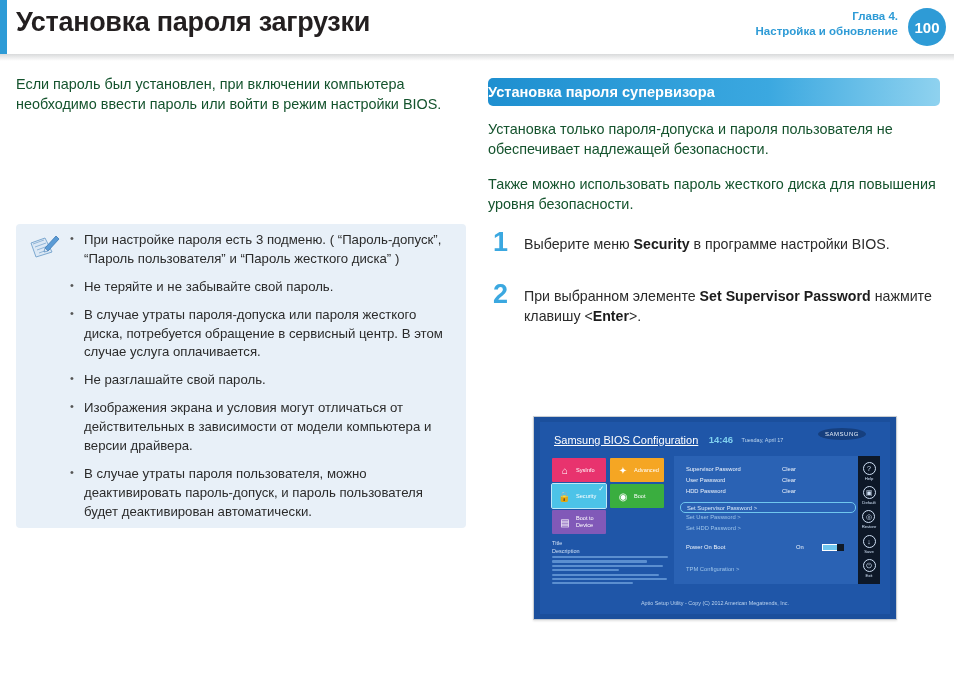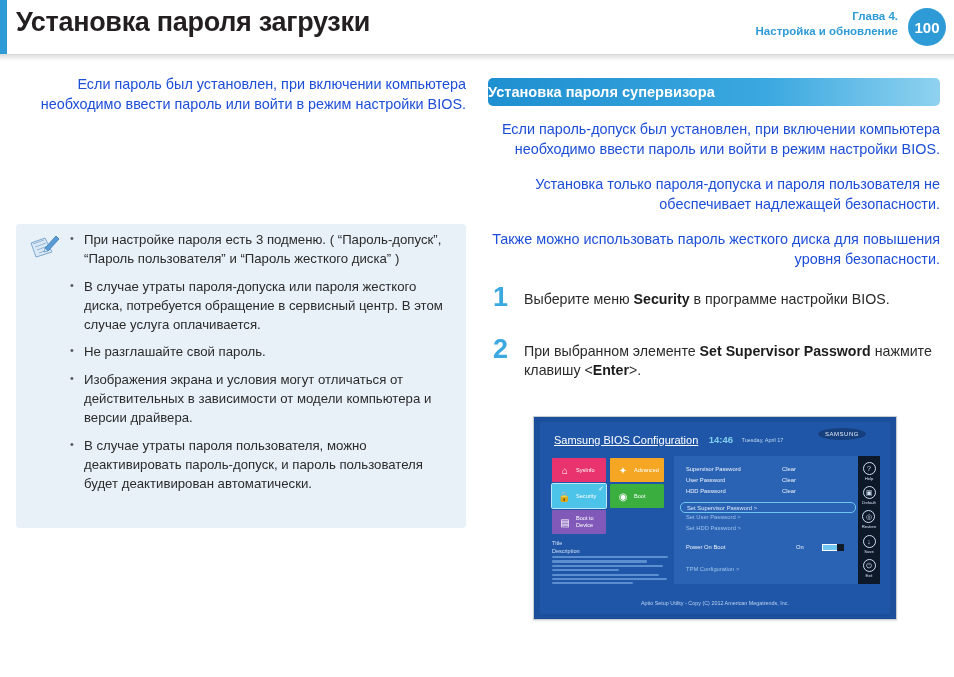--- a/index.html
+++ b/index.html
@@ -43,23 +43,22 @@
   .header-rule {
     position: absolute; left: 0; top: 54px; width: 954px; height: 7px;
     background: linear-gradient(to bottom, #d9dadb, #ffffff);
   }
 
   
   .col-left  { position: absolute; left: 16px;  top: 74px; width: 450px; }
   .col-right { position: absolute; left: 488px; top: 78px; width: 452px; }
 
   p.body {
-    font-size: 14.4px; line-height: 1.42; color: #1d4ed8;
+    font-size: 14.4px; line-height: 1.42; color: #14532d;
     margin-bottom: 14px;
-    text-align: right;
   }
 
   
   .note-box {
     position: absolute; left: 16px; top: 224px;
     width: 450px; height: 304px;
     background: #e8f0f8; border-radius: 4px;
   }
   .note-icon {
     position: absolute; left: 12px; top: 8px; width: 34px; height: 30px;
@@ -247,32 +246,32 @@
         <path d="M5 12 L16 8" stroke="#7da8cf" stroke-width="0.8"></path>
         <path d="M7 15 L18 11" stroke="#7da8cf" stroke-width="0.8"></path>
         <path d="M9 18 L20 14" stroke="#7da8cf" stroke-width="0.8"></path>
         <path d="M11 21 L22 17" stroke="#7da8cf" stroke-width="0.8"></path>
         <path d="M17 16 L28 4 L31 7 L20 19 Z" fill="#5b9bd5" stroke="#3c7ab5" stroke-width="0.8"></path>
         <path d="M17 16 L20 19 L16 20 Z" fill="#dfe9f3" stroke="#3c7ab5" stroke-width="0.6"></path>
       </svg>
     </div>
     <div class="note-list">
       <div class="note-item">При настройке пароля есть 3 подменю. ( “Пароль-допуск”, “Пароль пользователя” и “Пароль жесткого диска” )</div>
+      <div class="note-item">Не теряйте и не забывайте свой пароль.</div>
       <div class="note-item">В случае утраты пароля-допуска или пароля жесткого диска, потребуется обращение в сервисный центр. В этом случае услуга оплачивается.</div>
       <div class="note-item">Не разглашайте свой пароль.</div>
       <div class="note-item">Изображения экрана и условия могут отличаться от действительных в зависимости от модели компьютера и версии драйвера.</div>
       <div class="note-item">В случае утраты пароля пользователя, можно деактивировать пароль-допуск, и пароль пользователя будет деактивирован автоматически.</div>
     </div>
   </div>
 
   <div class="col-right">
     <div class="section-bar">
       <span>Установка пароля супервизора</span>
     </div>
-    <p class="body">Если пароль-допуск был установлен, при включении компьютера необходимо ввести пароль или войти в режим настройки BIOS.</p>
     <p class="body">Установка только пароля-допуска и пароля пользователя не обеспечивает надлежащей безопасности.</p>
     <p class="body">Также можно использовать пароль жесткого диска для повышения уровня безопасности.</p>
 
     <div class="step">
       <div class="step-num">1</div>
       <div class="step-text"><span>Выберите меню </span><b>Security</b><span> в программе настройки BIOS.</span></div>
     </div>
 
     <div class="step" style="margin-top:32px">
       <div class="step-num">2</div>

